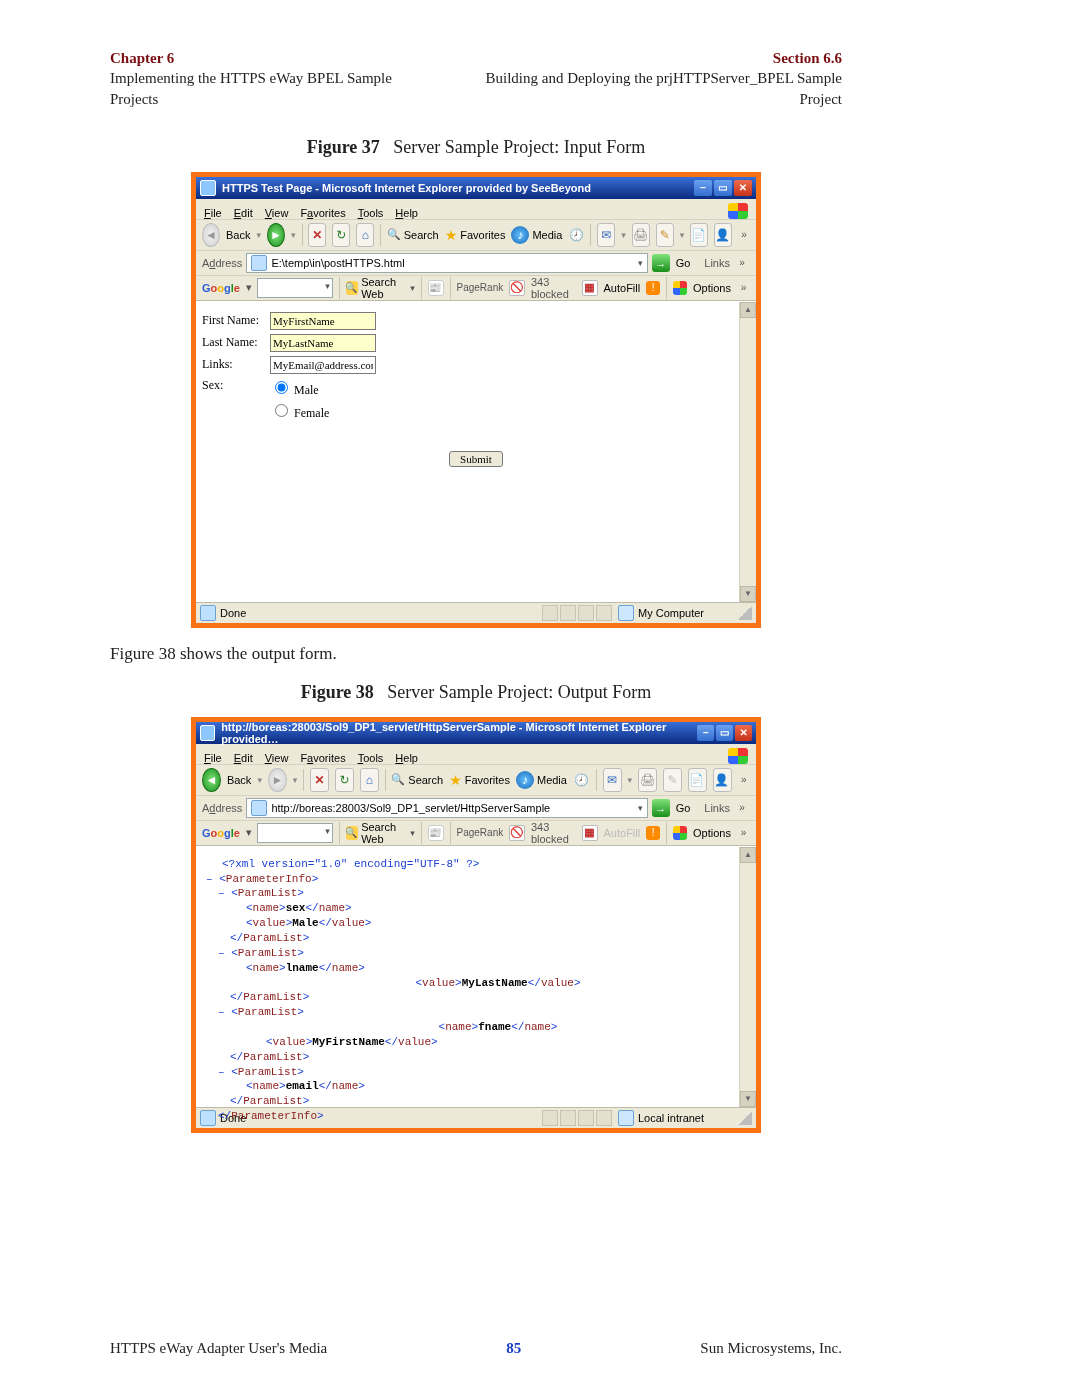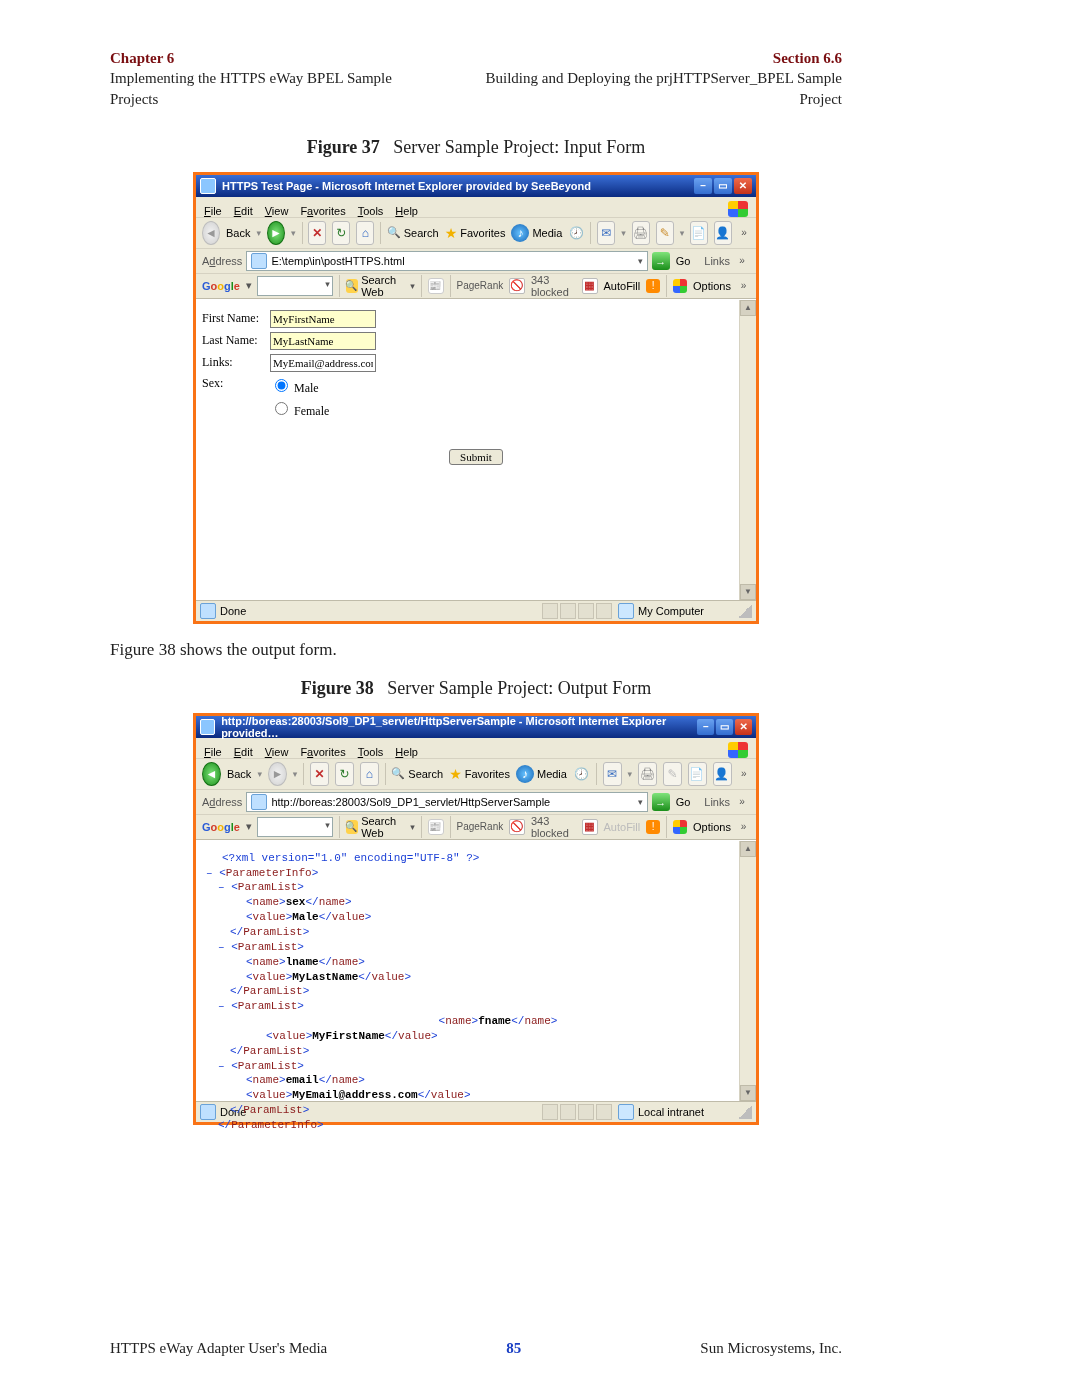--- a/index.html
+++ b/index.html
@@ -38,21 +38,21 @@
 
   .body-text {
     font-size: 17px;
     margin: 16px 0 18px 0;
   }
 
   
   .ie-window {
     width: 560px;
     margin: 0 auto;
-    border: 3px solid #f97316;
+    border: 5px solid #f97316;
     background: #22c55e;
     font-family: Tahoma, Verdana, sans-serif;
     font-size: 11px;
     color: #000;
   }
   .ie-title {
     height: 22px;
     background: linear-gradient(#3a6fd6, #0a2a80);
     color: #fff;
     display: flex;
@@ -546,29 +546,28 @@
       </div>
       <div class="xml-wrap" id="xml-output">
           <div style="margin-left:16px;"><span class="xml-blue">&lt;?xml version="1.0" encoding="UTF-8" ?&gt;</span></div>
           <div><span class="xml-toggle">–</span> <span class="xml-blue">&lt;</span><span class="xml-maroon">ParameterInfo</span><span class="xml-blue">&gt;</span></div>
           <div style="margin-left:12px;"><span class="xml-toggle">–</span> <span class="xml-blue">&lt;</span><span class="xml-maroon">ParamList</span><span class="xml-blue">&gt;</span></div>
           <div style="margin-left:40px;"><span class="xml-blue">&lt;</span><span class="xml-maroon">name</span><span class="xml-blue">&gt;</span><span class="xml-black">sex</span><span class="xml-blue">&lt;/</span><span class="xml-maroon">name</span><span class="xml-blue">&gt;</span></div>
           <div style="margin-left:40px;"><span class="xml-blue">&lt;</span><span class="xml-maroon">value</span><span class="xml-blue">&gt;</span><span class="xml-black">Male</span><span class="xml-blue">&lt;/</span><span class="xml-maroon">value</span><span class="xml-blue">&gt;</span></div>
           <div style="margin-left:24px;"><span class="xml-blue">&lt;/</span><span class="xml-maroon">ParamList</span><span class="xml-blue">&gt;</span></div>
           <div style="margin-left:12px;"><span class="xml-toggle">–</span> <span class="xml-blue">&lt;</span><span class="xml-maroon">ParamList</span><span class="xml-blue">&gt;</span></div>
           <div style="margin-left:40px;"><span class="xml-blue">&lt;</span><span class="xml-maroon">name</span><span class="xml-blue">&gt;</span><span class="xml-black">lname</span><span class="xml-blue">&lt;/</span><span class="xml-maroon">name</span><span class="xml-blue">&gt;</span></div>
-          <div style="margin-left:40px;"><span class="xml-blue">&lt;</span><span class="xml-maroon">value</span><span class="xml-blue">&gt;</span><span class="xml-black">MyLastName</span><span class="xml-blue">&lt;/</span><span class="xml-maroon">value</span><span class="xml-blue">&gt;</span></div>
+          <div style="margin-left:40px;text-align:center;"><span class="xml-blue">&lt;</span><span class="xml-maroon">value</span><span class="xml-blue">&gt;</span><span class="xml-black">MyLastName</span><span class="xml-blue">&lt;/</span><span class="xml-maroon">value</span><span class="xml-blue">&gt;</span></div>
           <div style="margin-left:24px;"><span class="xml-blue">&lt;/</span><span class="xml-maroon">ParamList</span><span class="xml-blue">&gt;</span></div>
           <div style="margin-left:12px;"><span class="xml-toggle">–</span> <span class="xml-blue">&lt;</span><span class="xml-maroon">ParamList</span><span class="xml-blue">&gt;</span></div>
           <div style="margin-left:40px;text-align:center;"><span class="xml-blue">&lt;</span><span class="xml-maroon">name</span><span class="xml-blue">&gt;</span><span class="xml-black">fname</span><span class="xml-blue">&lt;/</span><span class="xml-maroon">name</span><span class="xml-blue">&gt;</span></div>
           <div style="margin-left:60px;"><span class="xml-blue">&lt;</span><span class="xml-maroon">value</span><span class="xml-blue">&gt;</span><span class="xml-black">MyFirstName</span><span class="xml-blue">&lt;/</span><span class="xml-maroon">value</span><span class="xml-blue">&gt;</span></div>
           <div style="margin-left:24px;"><span class="xml-blue">&lt;/</span><span class="xml-maroon">ParamList</span><span class="xml-blue">&gt;</span></div>
           <div style="margin-left:12px;"><span class="xml-toggle">–</span> <span class="xml-blue">&lt;</span><span class="xml-maroon">ParamList</span><span class="xml-blue">&gt;</span></div>
           <div style="margin-left:40px;"><span class="xml-blue">&lt;</span><span class="xml-maroon">name</span><span class="xml-blue">&gt;</span><span class="xml-black">email</span><span class="xml-blue">&lt;/</span><span class="xml-maroon">name</span><span class="xml-blue">&gt;</span></div>
-          <div style="margin-left:40px;"><span class="xml-blue">&lt;</span><span class="xml-maroon">value</span><span class="xml-blue">&gt;</span><span class="xml-black">MyEmail@address.com</span><span class="xml-blue">&lt;/</span><span class="xml-maroon">value</span><span class="xml-blue">&gt;</span></div>
           <div style="margin-left:24px;"><span class="xml-blue">&lt;/</span><span class="xml-maroon">ParamList</span><span class="xml-blue">&gt;</span></div>
           <div style="margin-left:12px;"><span class="xml-blue">&lt;/</span><span class="xml-maroon">ParameterInfo</span><span class="xml-blue">&gt;</span></div>
         </div>
     </div>
 
     <div class="ie-status">
       <div class="st-left">
         <div class="st-ico"></div>
         <span>Done</span>
       </div>

